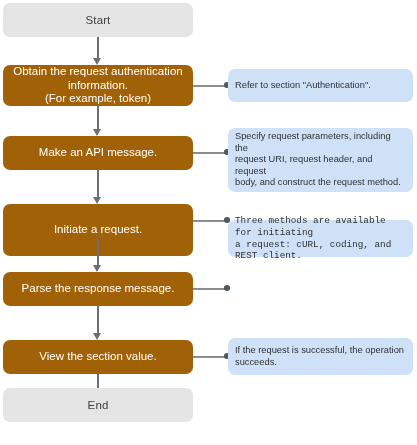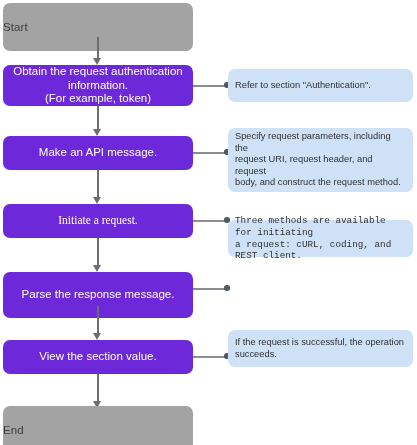--- a/index.html
+++ b/index.html
@@ -22,38 +22,39 @@
     top: 0;
     width: 417px;
     height: 445px;
   }
 
   
   .terminator {
     position: absolute;
     left: 3px;
     width: 190px;
-    height: 48px;
+    height: 34px;
     box-sizing: border-box;
-    background: #a3a3a3;
+    background: #e5e5e5;
     border-radius: 7px;
     display: flex;
     align-items: center;
+    justify-content: center;
     color: #3b3f44;
     font-size: 11.5px;
     letter-spacing: 0.1px;
   }
 
   
   .process {
     position: absolute;
     left: 3px;
     width: 190px;
     box-sizing: border-box;
-    background: #6d28d9;
+    background: #a16207;
     border-radius: 7px;
     display: flex;
     align-items: center;
     justify-content: center;
     text-align: center;
     color: #ffffff;
     font-size: 11.5px;
     line-height: 13.5px;
     padding: 8px 6px;
   }
@@ -146,52 +147,52 @@
   <div class="dot" style="left:224px; top:149.2px;"></div>
   <div class="note" style="top:128px; height:64px;">
     <span class="ntext">Specify request parameters, including the
 request URI, request header, and request
 body, and construct the request method.</span>
   </div>
 
   <div class="vline" style="top:170px; height:27px;"></div>
   <div class="arrowhead" style="top:197px;"></div>
 
-  <div class="process" style="top:204px; height:34px;font-family:Liberation Serif, serif;">
+  <div class="process" style="top:204px; height:52px;">
     <span class="ptext">Initiate a request.</span>
   </div>
   <div class="hline" style="top:220px;"></div>
   <div class="dot" style="left:224px; top:217.2px;"></div>
   <div class="note" style="top:220px; height:37px;font-family:Liberation Mono, monospace;">
     <span class="ntext">Three methods are available for initiating
 a request: cURL, coding, and REST client.</span>
   </div>
 
   <div class="vline" style="top:238px; height:27px;"></div>
   <div class="arrowhead" style="top:265px;"></div>
 
-  <div class="process" style="top:272px; height:46px;">
+  <div class="process" style="top:272px; height:34px;">
     <span class="ptext">Parse the response message.</span>
   </div>
   <div class="hline" style="top:288px;"></div>
   <div class="dot" style="left:224px; top:285.2px;"></div>
 
   <div class="vline" style="top:306px; height:27px;"></div>
   <div class="arrowhead" style="top:333px;"></div>
 
   <div class="process" style="top:340px; height:34px;">
     <span class="ptext">View the section value.</span>
   </div>
   <div class="hline" style="top:356px;"></div>
   <div class="dot" style="left:224px; top:353.2px;"></div>
-  <div class="note" style="top:330px; height:37px;">
+  <div class="note" style="top:338px; height:37px;">
     <span class="ntext">If the request is successful, the operation
 succeeds.</span>
   </div>
 
   <div class="vline" style="top:374px; height:27px;"></div>
   <div class="arrowhead" style="top:401px;"></div>
 
-  <div class="terminator" style="top:406px;">
+  <div class="terminator" style="top:388px;">
     <span>End</span>
   </div>
 
 </div>
 
 </body></html>

